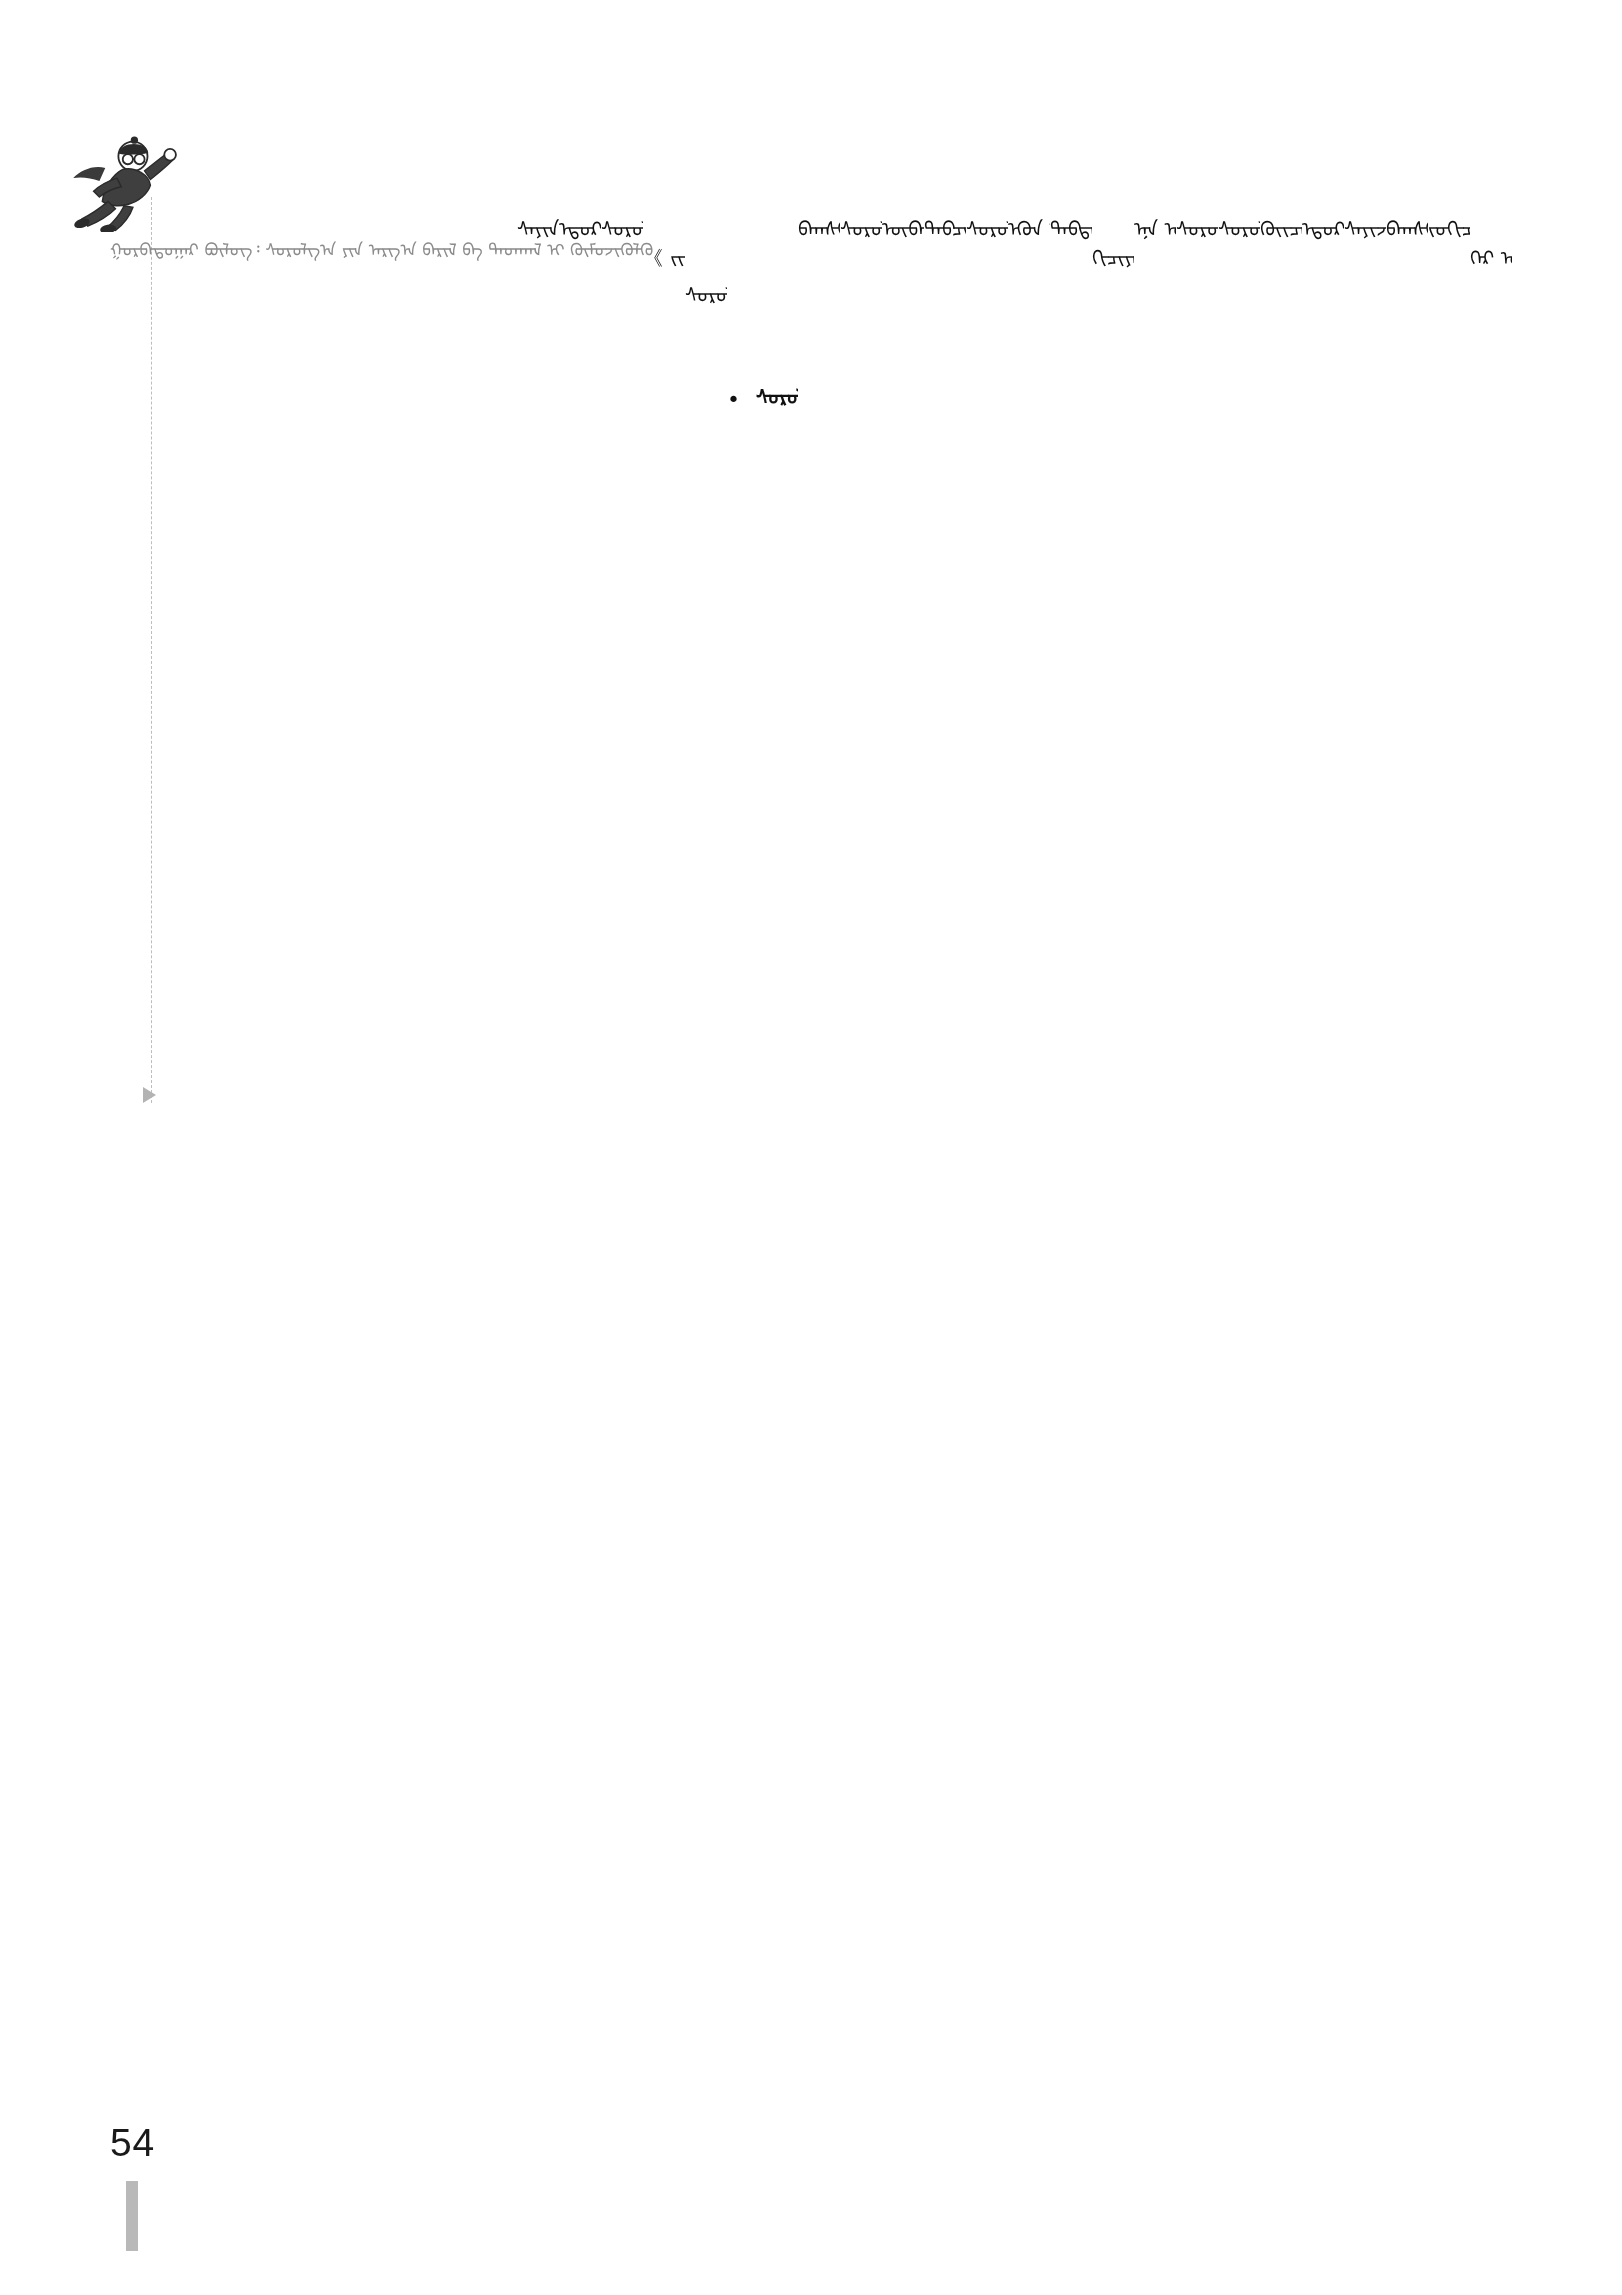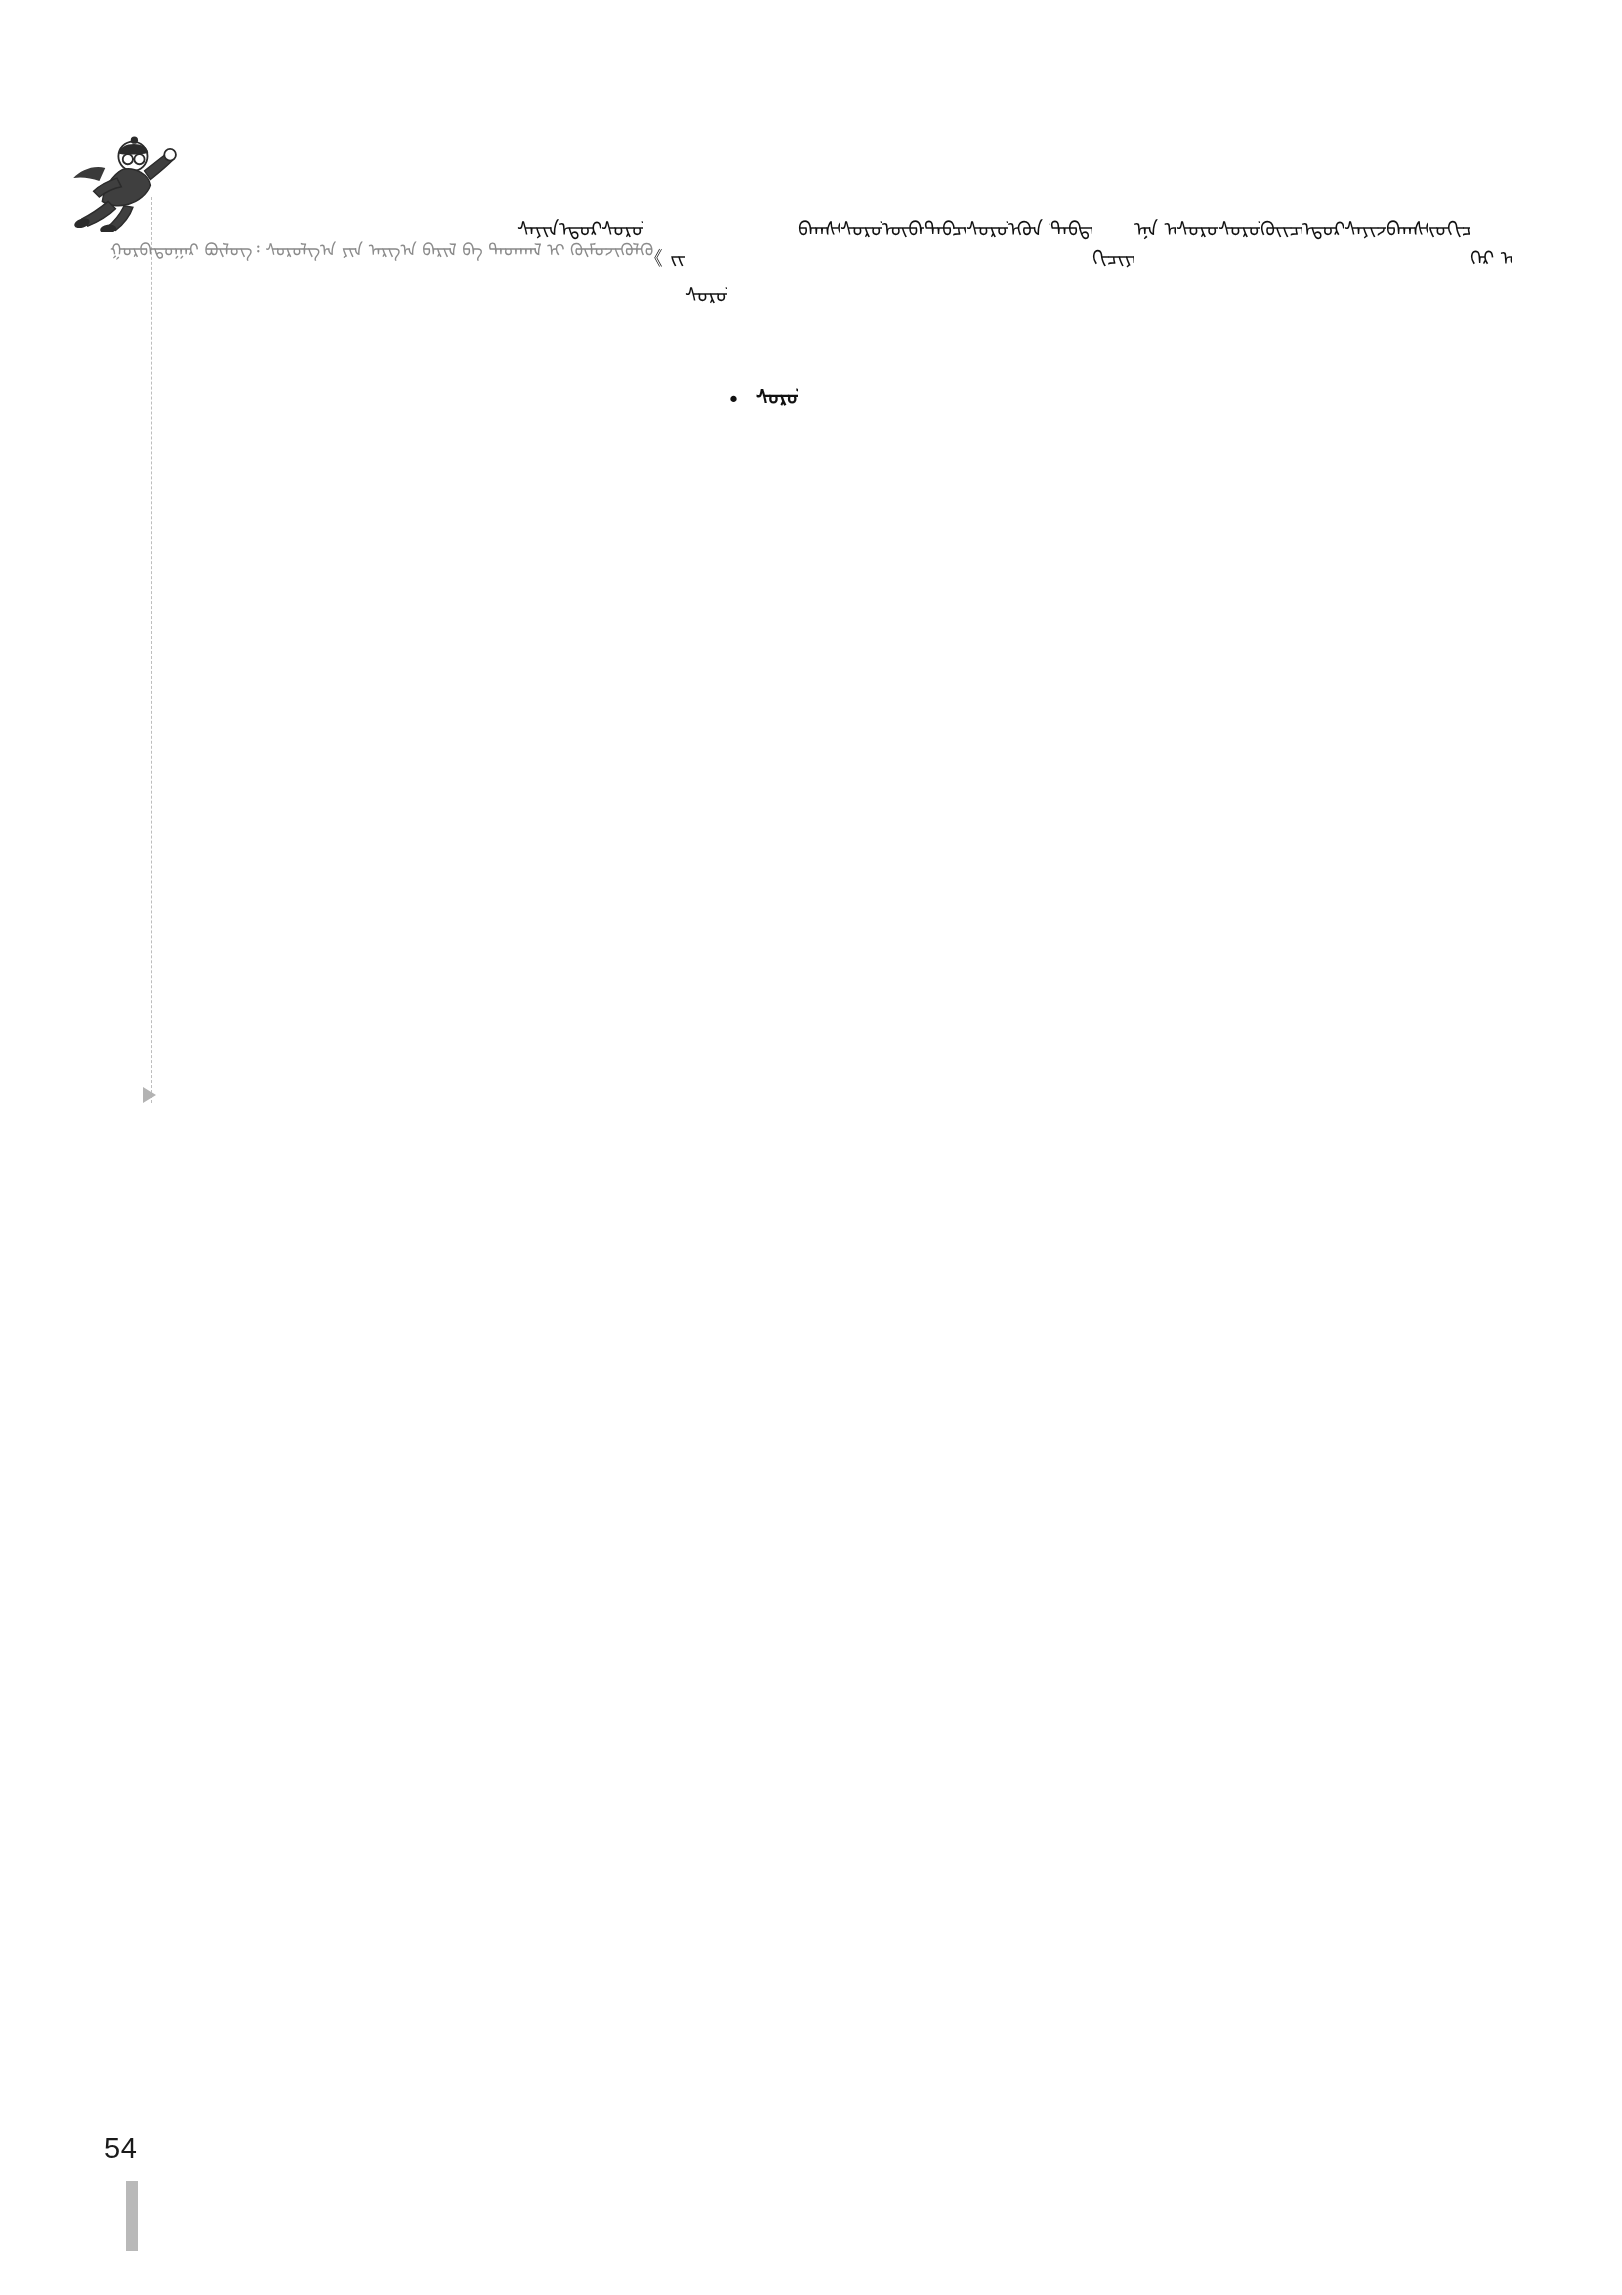--- a/index.html
+++ b/index.html
@@ -120,23 +120,23 @@
     position: absolute;
     left: 63px;
     top: 130px;
     width: 153px;
     height: 102px;
   }
 
   
   #folio {
     position: absolute;
-    left: 104px;
+    left: 110px;
     bottom: 130px;
-    font-size: 29px;
+    font-size: 39px;
     color: #1a1a1a;
     font-family: "Liberation Sans", sans-serif;
     letter-spacing: 0.7px;
   }
   #folio-bar {
     position: absolute;
     left: 126px;
     bottom: 44px;
     width: 11.7px;
     height: 70px;

